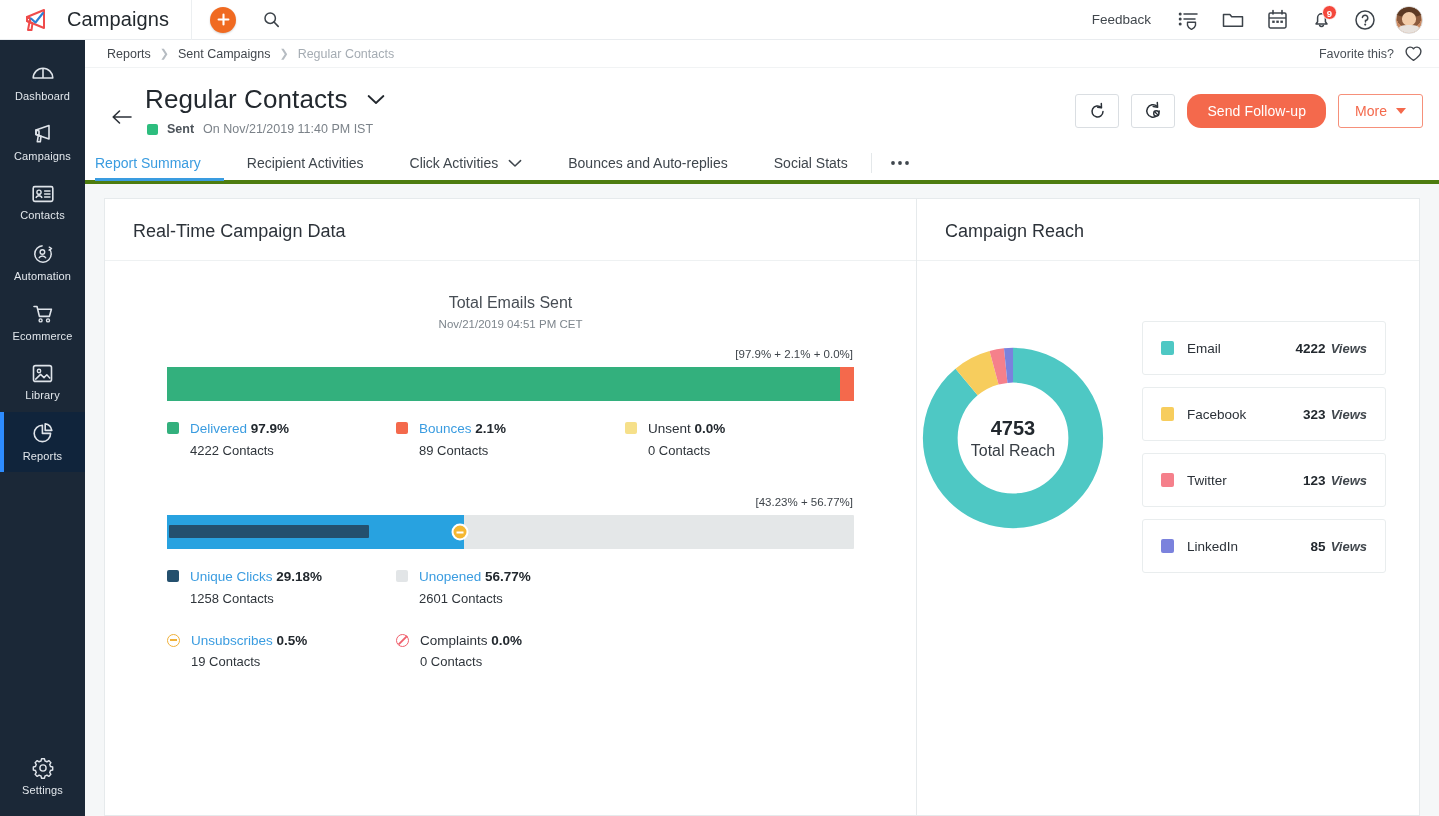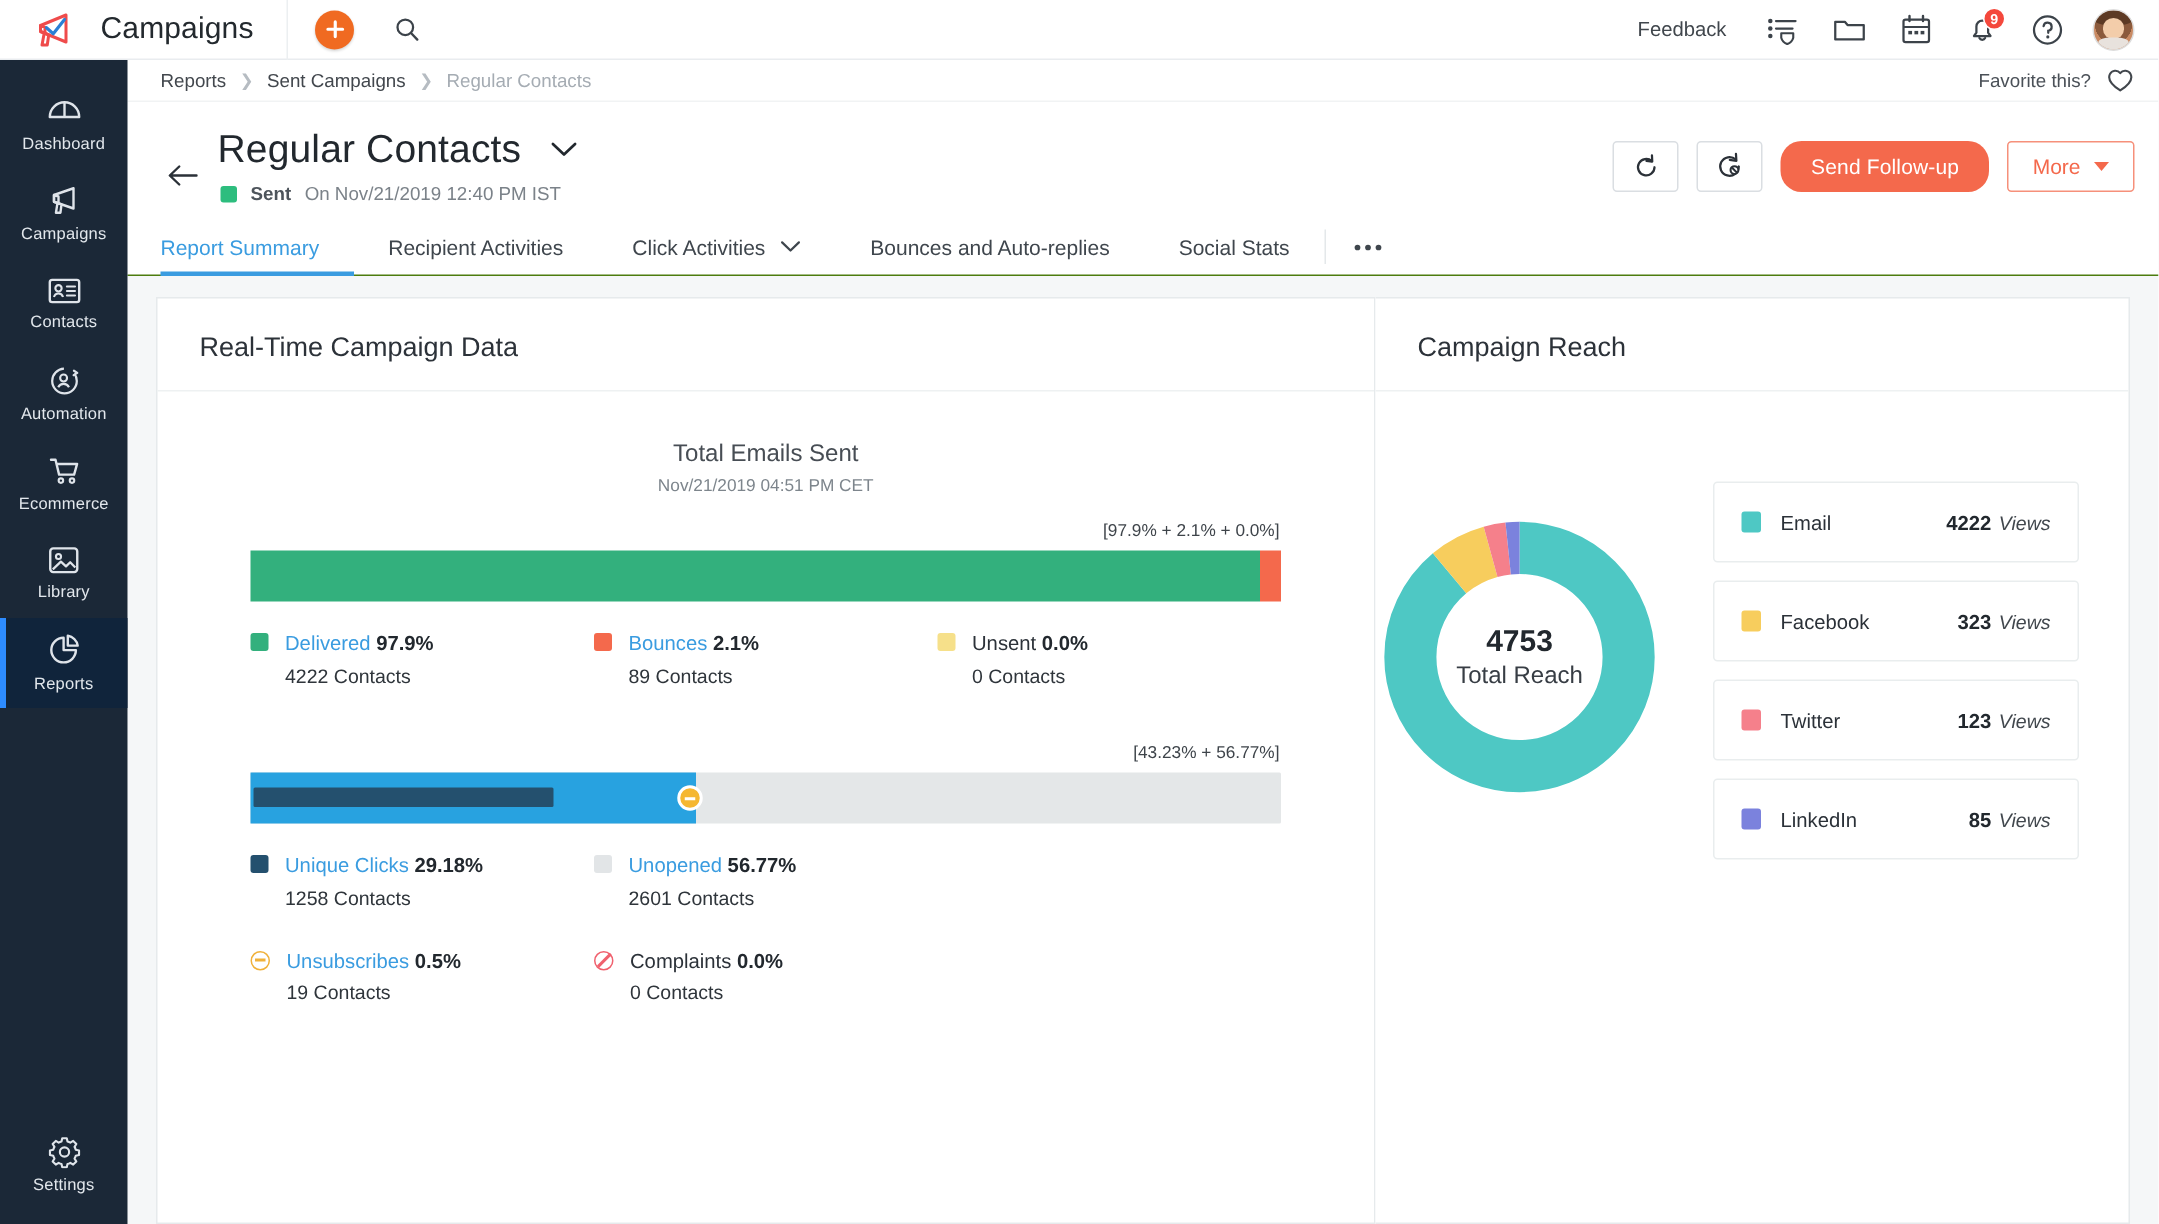--- a/index.html
+++ b/index.html
@@ -108,22 +108,22 @@
   }
   .btn-outline {
     background: #fff; color: #f4694c; border: 1px solid #f6907a; border-radius: 3px;
     height: 34px; padding: 0 16px; font-size: 14px; cursor: pointer;
     display: flex; align-items: center; gap: 9px; font-family: inherit;
   }
   .tri-down { width: 0; height: 0; border-left: 5px solid transparent; border-right: 5px solid transparent; border-top: 6px solid #f4694c; }
 
   
   .tabs {
-    background: #fff; display: flex; align-items: stretch; padding-left: 22px;
-    border-bottom: 1px solid #4d7c0f; height: 38px; flex: 0 0 38px;
+    background: #fff; display: flex; align-items: stretch; padding-left: 10px;
+    border-bottom: 4px solid #4d7c0f; height: 38px; flex: 0 0 38px;
   }
   .tab {
     display: flex; align-items: center; gap: 10px; padding: 0 23px;
     font-size: 14px; color: #3f464d; cursor: pointer; position: relative; white-space: nowrap;
   }
   .tab:first-child { padding-left: 0; }
   .tab.active { color: #3a9ce0; }
   .tab.active::after {
     content: ""; position: absolute; left: 0; right: 0; bottom: -1px; height: 3px; background: #3a9ce0;
   }
@@ -182,21 +182,21 @@
   .donut-num { font-size: 20px; font-weight: bold; color: #22282e; }
   .donut-lbl { font-size: 16px; color: #373d44; margin-top: 2px; }
   .reach-list { width: 100%; padding: 0 33px; margin-top: 34px; }
   .reach-card {
     border: 1px solid #e9edee; border-radius: 3px; height: 54px; margin-bottom: 12px;
     display: flex; align-items: center; padding: 0 18px; background: #fff; cursor: pointer;
   }
   .reach-sq { width: 13px; height: 14px; border-radius: 2px; flex: 0 0 13px; }
   .reach-name { font-size: 13.5px; color: #2b3138; margin-left: 13px; }
   .reach-val { margin-left: auto; font-size: 13.5px; color: #22282e; font-weight: bold; }
-  .reach-unit { font-size: 13px; color: #41474d; font-style: italic; font-weight: normal; margin-left: 5px; }
+  .reach-unit { font-size: 13px; color: #41474d; font-style: italic; font-weight: bold; margin-left: 5px; }
 </style>
 </head>
 <body>
 
 <div id="app">
 
   <div class="topbar">
     <div class="brand">
       <svg class="brand-logo" viewBox="0 0 34 28">
         <path d="M5 11 L22 4 L22 22 L5 15 Z" fill="none" stroke="#ef4b4b" stroke-width="2" stroke-linejoin="round"></path>
@@ -375,21 +375,21 @@
             <h1 class="page-title">Regular Contacts</h1>
             <span class="caret-btn">
               <svg width="18" height="11" viewBox="0 0 18 11">
                 <path d="M1.6 2 L9 9 L16.4 2" fill="none" stroke="#22282e" stroke-width="1.8" stroke-linecap="round" stroke-linejoin="round"></path>
               </svg>
             </span>
           </div>
           <div class="status-line">
             <span class="status-dot"></span>
             <span class="status-sent">Sent</span>
-            <span class="status-when">On Nov/21/2019 12:40 PM IST</span>
+            <span class="status-when">On Nov/21/2019 11:40 PM IST</span>
           </div>
         </div>
 
         <div class="title-actions">
           <div class="icon-btn">
             <svg width="19" height="19" viewBox="0 0 19 19">
               <path d="M15 9.5 a5.5 5.5 0 1 1 -1.8 -4.1" fill="none" stroke="#2b3138" stroke-width="1.5" stroke-linecap="round"></path>
               <path d="M13.3 1.6 L13.5 5.7 L9.6 5.2" fill="none" stroke="#2b3138" stroke-width="1.5" stroke-linecap="round" stroke-linejoin="round"></path>
             </svg>
           </div>

